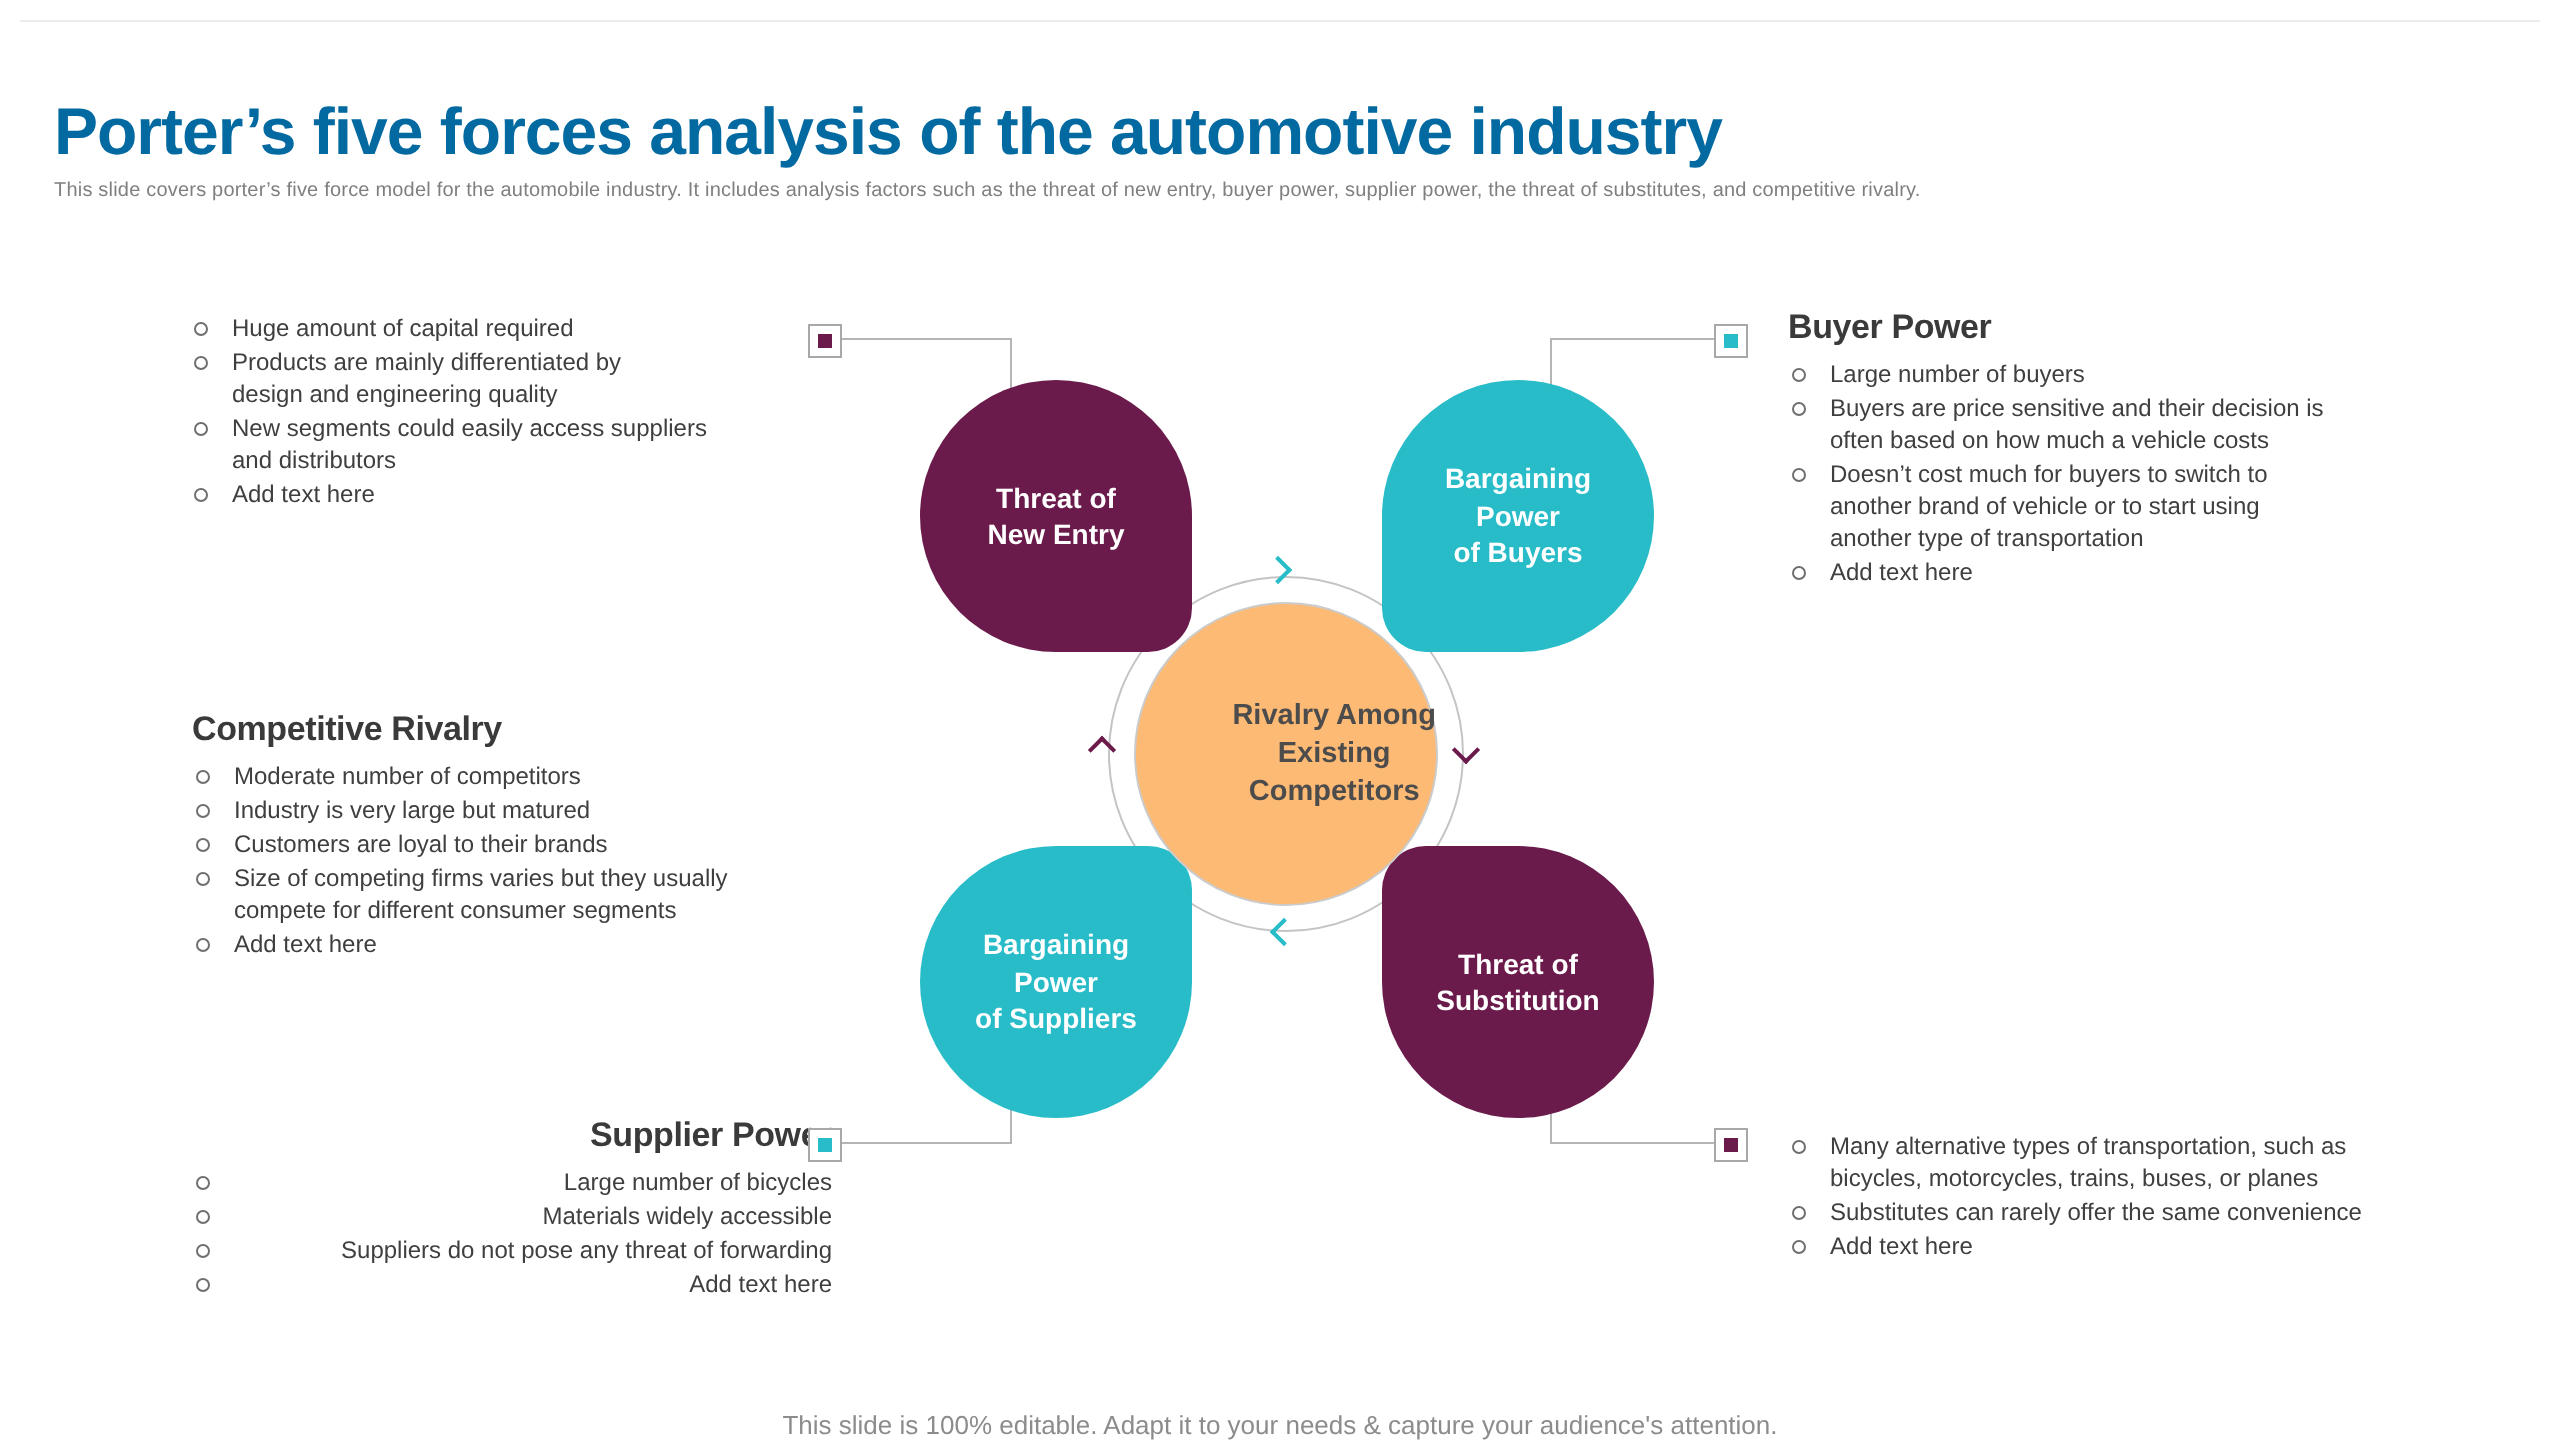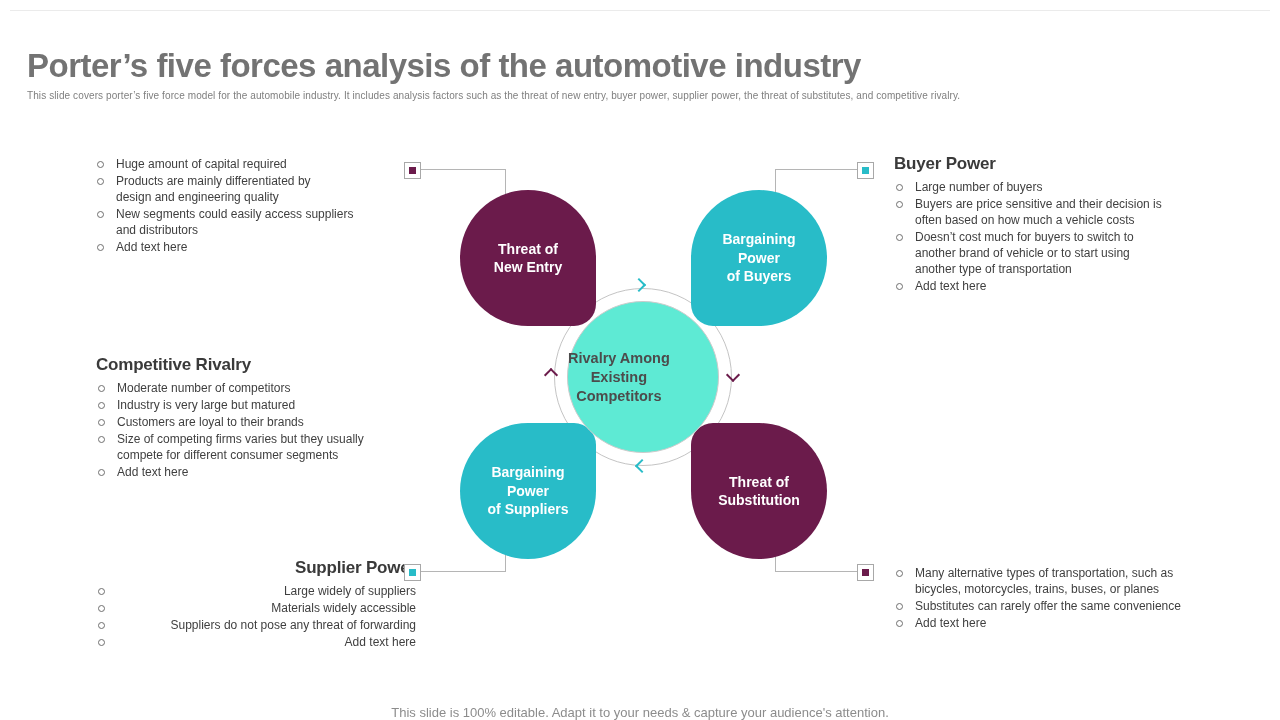--- a/index.html
+++ b/index.html
@@ -5,21 +5,21 @@
   html,body{margin:0;padding:0;background:#ffffff;}
   .slide{
     position:relative;width:1280px;height:720px;background:#ffffff;overflow:hidden;
     font-family:"Liberation Sans",sans-serif;color:#404040;
   }
   .slide-top-border{position:absolute;left:10px;top:10px;width:1260px;height:1px;background:#ebebeb;}
 
   
   .title{
     position:absolute;left:27px;top:24px;width:1000px;
-    font-size:33px;line-height:40px;font-weight:700;color:#737373;letter-spacing:-0.5px;
+    font-size:33px;line-height:40px;font-weight:700;color:#0369a1;letter-spacing:-0.5px;
   }
   .subtitle{
     position:absolute;left:27px;top:80px;width:1240px;
     font-size:10px;color:#7f7f7f;white-space:nowrap;letter-spacing:0.1px;
   }
 
   
   .block{position:absolute;font-size:12px;line-height:16px;color:#3f3f3f;}
   .block h3{margin:0 0 6px 0;font-size:17px;line-height:18px;font-weight:700;color:#3a3a3a;letter-spacing:-0.2px;}
   .block ul{margin:0;padding:0;list-style:none;}
@@ -34,22 +34,22 @@
   #block-supplier-power{left:96px;top:559px;width:320px;text-align:right;}
   #block-substitution{left:894px;top:565px;width:340px;}
 
   
   .ring-outer{
     position:absolute;left:554px;top:288px;width:176px;height:176px;
     border:1px solid #c4c4c4;border-radius:50%;z-index:2;
   }
   .circle-center{
     position:absolute;left:567px;top:301px;width:150px;height:150px;
-    background:#5eead4;border:1px solid #cbcbcb;border-radius:50%;z-index:4;
-    display:flex;align-items:center;justify-content:flex-start;text-align:center;
+    background:#fdba74;border:1px solid #cbcbcb;border-radius:50%;z-index:4;
+    display:flex;align-items:center;justify-content:flex-end;text-align:center;
     font-size:14.5px;line-height:19px;font-weight:700;color:#4c4c4c;white-space:pre-line;
   }
   .petal{
     position:absolute;width:136px;height:136px;z-index:3;
     display:flex;align-items:center;justify-content:center;text-align:center;
     color:#ffffff;font-weight:700;font-size:14px;line-height:18.5px;white-space:pre-line;
   }
   #petal-new-entry   {left:460px;top:190px;background:#6B1B4B;border-radius:50% 50% 22px 50%;}
   #petal-buyers      {left:691px;top:190px;background:#28BCC8;border-radius:50% 50% 50% 22px;}
   #petal-suppliers   {left:460px;top:423px;background:#28BCC8;border-radius:50% 22px 50% 50%;}
@@ -126,21 +126,21 @@
       <li>Customers are loyal to their brands</li>
       <li>Size of competing firms varies but they usually
 compete for different consumer segments</li>
       <li>Add text here</li>
     </ul>
   </div>
 
   <div class="block" id="block-supplier-power">
     <h3>Supplier Power</h3>
     <ul>
-      <li>Large widely of suppliers</li>
+      <li>Large number of bicycles</li>
       <li>Materials widely accessible</li>
       <li>Suppliers do not pose any threat of forwarding</li>
       <li>Add text here</li>
     </ul>
   </div>
 
   <div class="block" id="block-substitution">
     <ul>
       <li>Many alternative types of transportation, such as
 bicycles, motorcycles, trains, buses, or planes</li>

